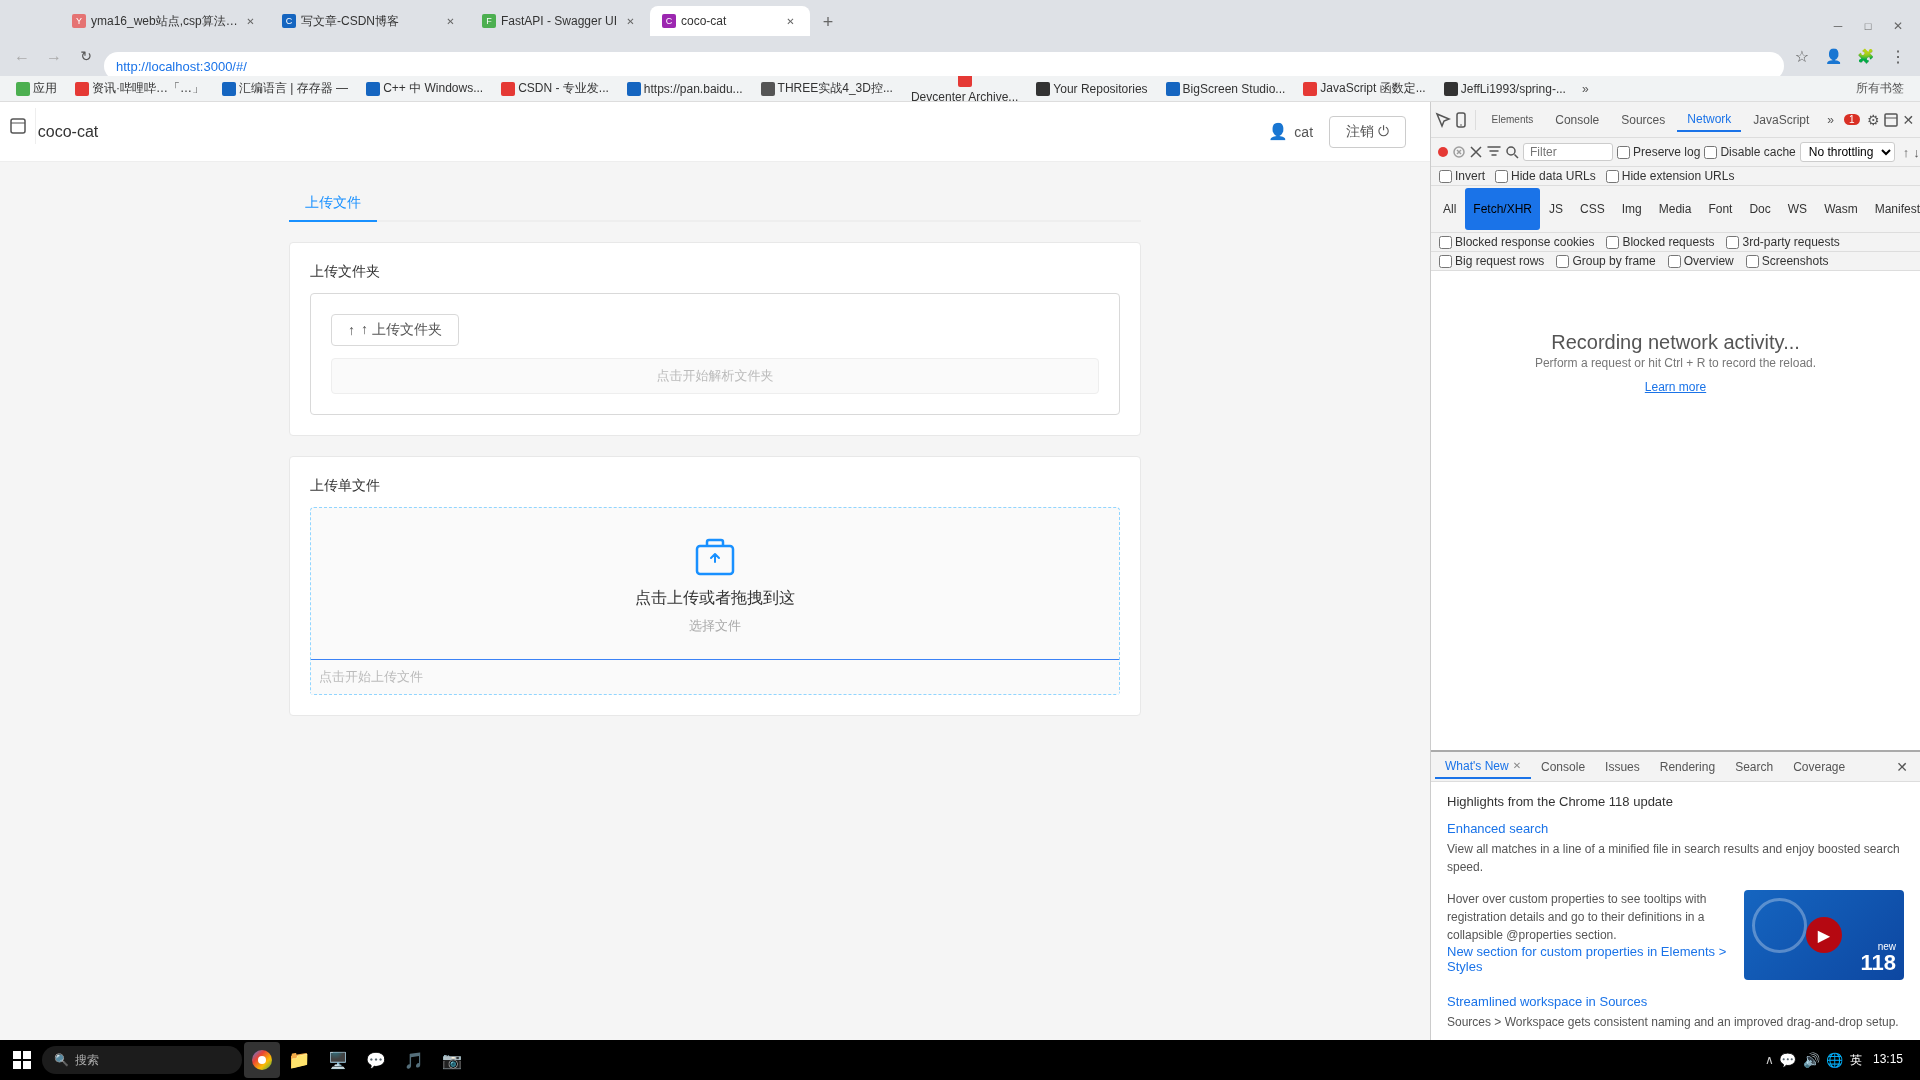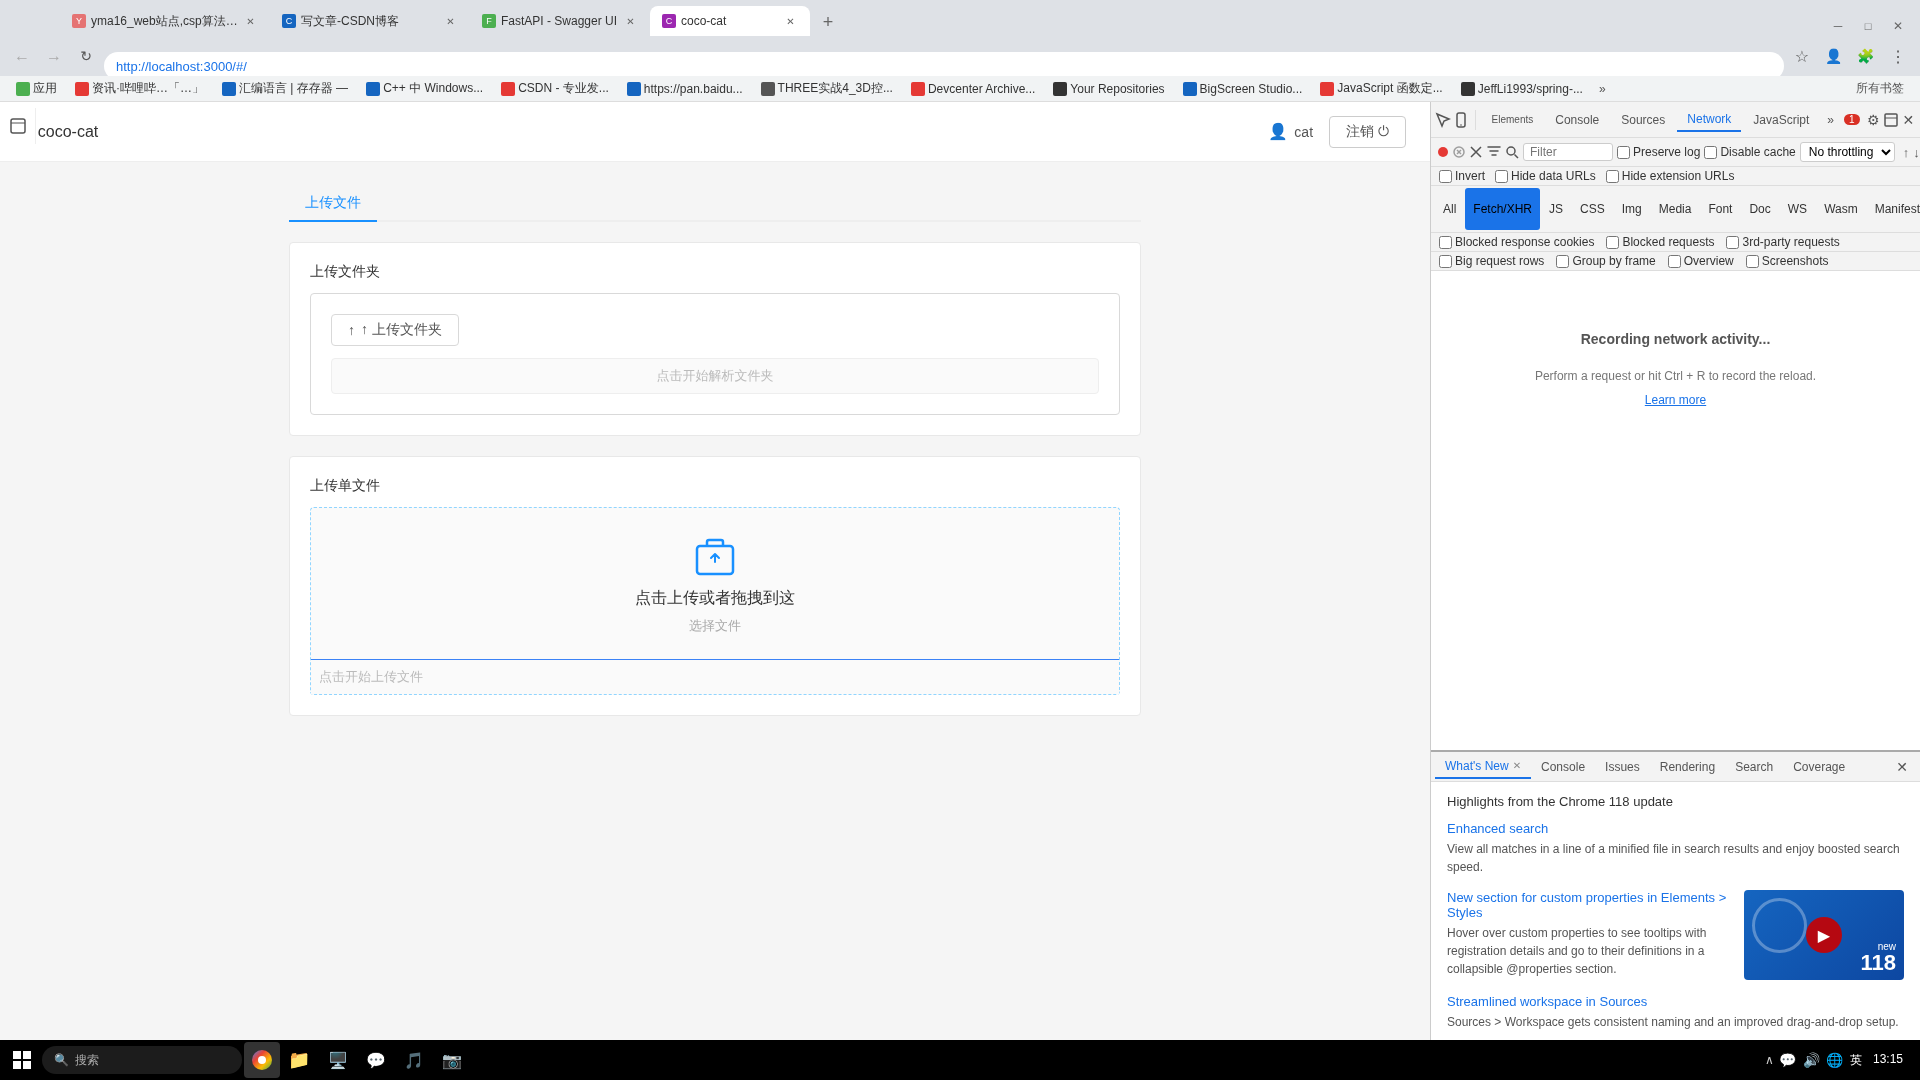--- a/index.html
+++ b/index.html
@@ -80,21 +80,21 @@
       <span>CSDN - 专业发...</span>
     </div>
     <div style="display:flex;align-items:center;gap:3px;padding:2px 8px;border-radius:4px;font-size:12px;color:#333;cursor:pointer;white-space:nowrap;">
       <div style="width:14px;height:14px;background:#1565c0;border-radius:2px;flex-shrink:0;"></div>
       <span>https://pan.baidu...</span>
     </div>
     <div style="display:flex;align-items:center;gap:3px;padding:2px 8px;border-radius:4px;font-size:12px;color:#333;cursor:pointer;white-space:nowrap;">
       <div style="width:14px;height:14px;background:#555;border-radius:2px;flex-shrink:0;"></div>
       <span>THREE实战4_3D控...</span>
     </div>
-    <div style="display:flex;align-items:center;gap:3px;padding:2px 8px;border-radius:4px;font-size:12px;color:#333;cursor:pointer;white-space:nowrap;">
+    <div style="display:flex;align-items:center;gap:3px;padding:2px 8px;border-radius:4px;font-size:12px;color:#333;cursor:pointer;white-space:nowrap;flex-direction:column;">
       <div style="width:14px;height:14px;background:#e53935;border-radius:2px;flex-shrink:0;"></div>
       <span>Devcenter Archive...</span>
     </div>
     <div style="display:flex;align-items:center;gap:3px;padding:2px 8px;border-radius:4px;font-size:12px;color:#333;cursor:pointer;white-space:nowrap;">
       <div style="width:14px;height:14px;background:#333;border-radius:2px;flex-shrink:0;"></div>
       <span>Your Repositories</span>
     </div>
     <div style="display:flex;align-items:center;gap:3px;padding:2px 8px;border-radius:4px;font-size:12px;color:#333;cursor:pointer;white-space:nowrap;">
       <div style="width:14px;height:14px;background:#1565c0;border-radius:2px;flex-shrink:0;"></div>
       <span>BigScreen Studio...</span>
@@ -319,21 +319,21 @@
           <input type="checkbox" style="margin: 0px;">
           <span>Overview</span>
         </label>
         <label style="display:flex;align-items:center;gap:3px;font-size:12px;color:#333;cursor:pointer;white-space:nowrap;">
           <input type="checkbox" style="margin: 0px;">
           <span>Screenshots</span>
         </label>
       </div>
 
       <div style="flex:1;display:flex;flex-direction:column;align-items:center;justify-content:flex-start;padding-top:60px;color:#555;">
-        <div style="font-size:14px;margin-bottom:20px;font-weight:700;">Recording network activity...</div>
+        <div style="font-size:20px;margin-bottom:0;font-weight:400;">Recording network activity...</div>
         <div style="font-size:12px;color:#777;text-align:center;max-width:300px;line-height:1.5;">
           <span>Perform a request or hit Ctrl + R to record the reload.</span>
         </div>
         <div style="color:#1a73e8;text-decoration:underline;cursor:pointer;font-size:12px;margin-top:8px;">Learn more</div>
       </div>
 
       <div style="background:#fff;border-top:2px solid #aaa;display:flex;flex-direction:column;height:290px;flex-shrink:0;">
 
         <div style="display:flex;align-items:center;background:#f3f3f3;border-bottom:1px solid #ddd;padding:0 4px;height:30px;overflow-x:auto;">
           <div style="padding:4px 10px;font-size:12px;color:#1a73e8;cursor:pointer;white-space:nowrap;display:flex;align-items:center;gap:4px;border-bottom:2px solid #1a73e8;">
@@ -361,22 +361,22 @@
         <div style="flex:1;overflow-y:auto;padding:12px 16px;">
           <div style="font-size:13px;color:#333;margin-bottom:12px;font-weight:500;">Highlights from the Chrome 118 update</div>
 
           <div style="margin-bottom:14px;">
             <div style="font-size:13px;color:#1a73e8;font-weight:500;margin-bottom:4px;cursor:pointer;">Enhanced search</div>
             <div style="font-size:12px;color:#555;line-height:1.5;">View all matches in a line of a minified file in search results and enjoy boosted search speed.</div>
           </div>
 
           <div style="margin-bottom:14px;display:flex;gap:12px;">
             <div style="flex:1;">
+              <div style="font-size:12px;color:#555;line-height:1.5;">Hover over custom properties to see tooltips with registration details and go to their definitions in a collapsible @properties section.</div>
               <div style="font-size:13px;color:#1a73e8;font-weight:500;margin-bottom:4px;cursor:pointer;">New section for custom properties in Elements &gt; Styles</div>
-              <div style="font-size:12px;color:#555;line-height:1.5;">Hover over custom properties to see tooltips with registration details and go to their definitions in a collapsible @properties section.</div>
             </div>
 
             <div style="width:160px;height:90px;background:linear-gradient(135deg,#1565c0,#0d47a1);border-radius:4px;display:flex;align-items:center;justify-content:center;flex-shrink:0;position:relative;overflow:hidden;">
               <div style="width:55px;height:55px;border:3px solid rgba(255,255,255,0.3);border-radius:50%;position:absolute;top:8px;left:8px;"></div>
               <div style="width:36px;height:36px;background:rgba(200,0,0,0.9);border-radius:50%;display:flex;align-items:center;justify-content:center;font-size:16px;color:#fff;position:absolute;z-index:2;">▶</div>
               <div style="position:absolute;bottom:6px;right:8px;color:#fff;font-size:16px;font-weight:bold;line-height:1;text-align:right;">
                 <div style="font-size:10px;font-weight:normal;">new</div>
                 <div style="font-size:22px;font-weight:bold;line-height:1;">118</div>
               </div>
             </div>

